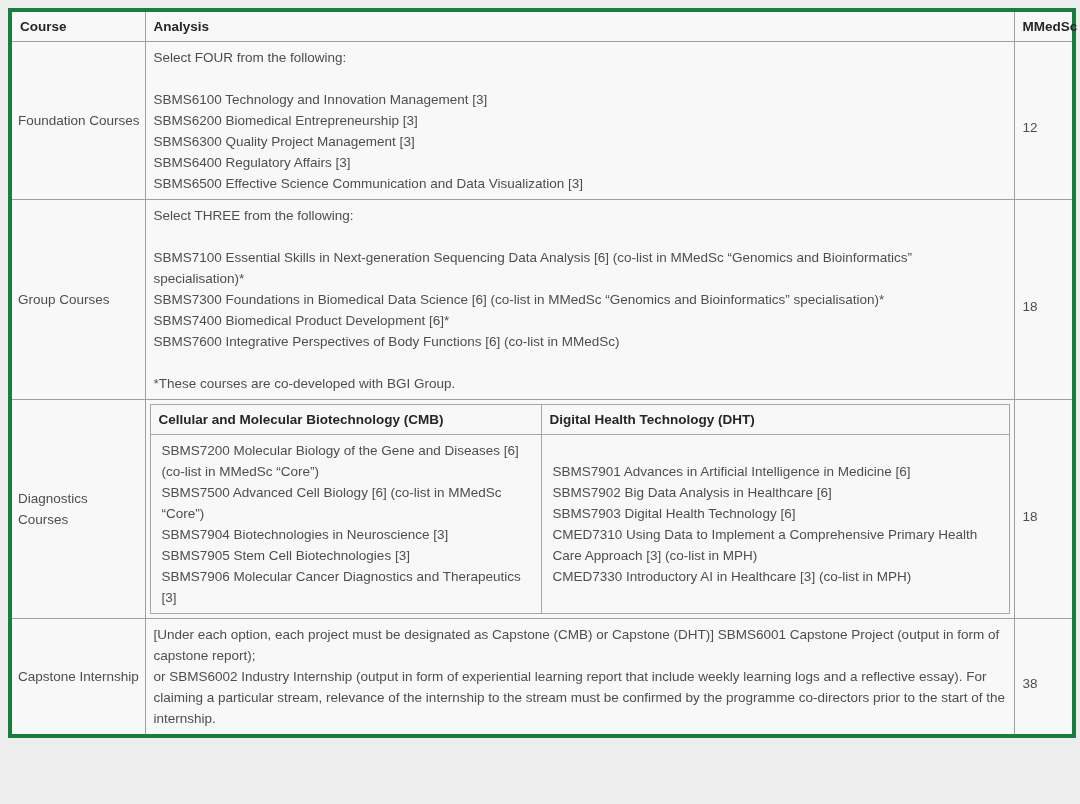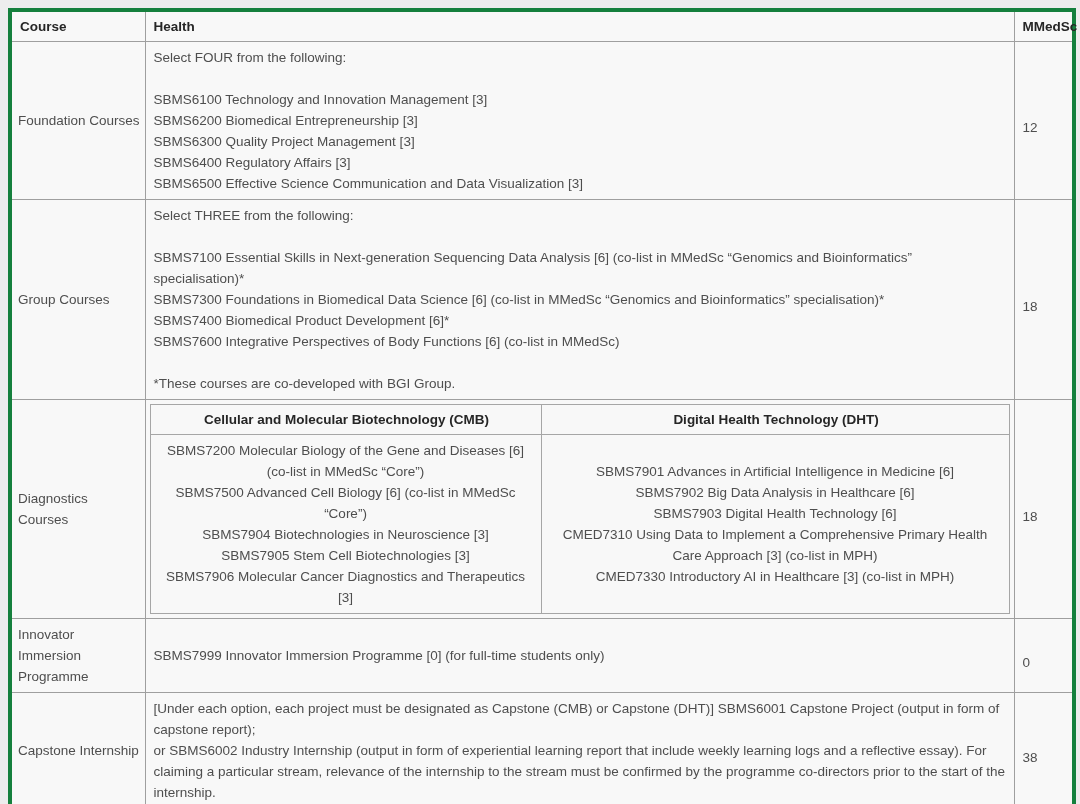--- a/index.html
+++ b/index.html
@@ -49,21 +49,21 @@
     border-collapse: collapse;
     table-layout: fixed;
     background: #f8f8f8;
     font-size: 13.5px;
     line-height: 21px;
     color: #4e4e4e;
   }
   table.nested-table th,
   table.nested-table td {
     border: 1px solid #a6a6a6;
-    text-align: center;
+    text-align: left;
     vertical-align: middle;
   }
   table.nested-table th {
     font-weight: normal;
     color: #4e4e4e;
     padding: 3px 7px;
     height: 21px;
   }
   table.nested-table td { padding: 5px 11px; }
 </style>
@@ -73,21 +73,21 @@
 <div class="page">
   <table class="course-table">
     <colgroup>
       <col style="width:135px">
       <col style="width:869px">
       <col style="width:60px">
     </colgroup>
     <thead>
       <tr>
         <th>Course</th>
-        <th>Health</th>
+        <th>Analysis</th>
         <th>MMedSc</th>
       </tr>
     </thead>
     <tbody>
         <tr>
           <td class="course-col">Foundation Courses</td>
           <td class="content-col prelines">Select FOUR from the following:
 
 SBMS6100 Technology and Innovation Management [3]
 SBMS6200 Biomedical Entrepreneurship [3]
@@ -134,25 +134,20 @@
 SBMS7903 Digital Health Technology [6]
 CMED7310 Using Data to Implement a Comprehensive Primary Health Care Approach [3] (co-list in MPH)
 CMED7330 Introductory AI in Healthcare [3] (co-list in MPH)</td>
                 </tr>
               </tbody>
             </table>
           </td>
           <td class="credits-col">18</td>
         </tr>
         <tr>
-          <td class="course-col">Innovator Immersion Programme</td>
-          <td class="content-col prelines">SBMS7999 Innovator Immersion Programme [0] (for full-time students only)</td>
-          <td class="credits-col">0</td>
-        </tr>
-        <tr>
           <td class="course-col">Capstone Internship</td>
           <td class="content-col prelines">[Under each option, each project must be designated as Capstone (CMB) or Capstone (DHT)] SBMS6001 Capstone Project (output in form of capstone report);
 or SBMS6002 Industry Internship (output in form of experiential learning report that include weekly learning logs and a reflective essay). For claiming a particular stream, relevance of the internship to the stream must be confirmed by the programme co-directors prior to the start of the internship.</td>
           <td class="credits-col">38</td>
         </tr>
       </tbody>
   </table>
 </div>
 
 </body></html>

